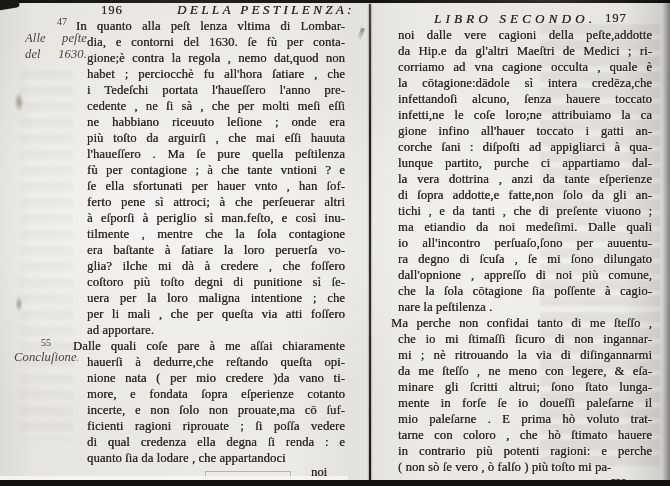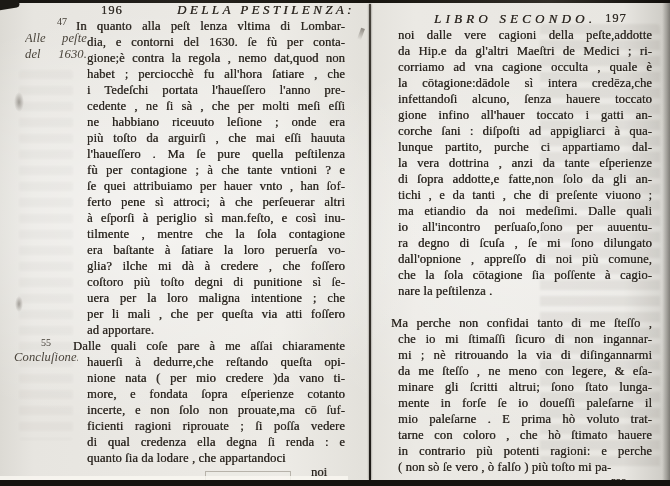--- a/index.html
+++ b/index.html
@@ -100,21 +100,21 @@
         <div class="tline">In quanto alla peſt lenza vltima di Lombar-</div>
         <div class="tline">dia, e contorni del 1630. ſe fù per conta-</div>
         <div class="tline">gione;è contra la regola , nemo dat,quod non</div>
         <div class="tline">habet ; perciocchè fu all'hora ſatiare , che</div>
         <div class="tline">i Tedeſchi portata l'haueſſero l'anno pre-</div>
         <div class="tline">cedente , ne ſi sà , che per molti meſi eſſi</div>
         <div class="tline">ne habbiano riceuuto leſione ; onde era</div>
         <div class="tline">più toſto da arguirſi , che mai eſſi hauuta</div>
         <div class="tline">l'haueſſero . Ma ſe pure quella peſtilenza</div>
         <div class="tline">fù per contagione ; à che tante vntioni ? e</div>
-        <div class="tline">ſe quei attribuiamo per hauer vnto , han ſof-</div>
+        <div class="tline">ſe ella sfortunati per hauer vnto , han ſof-</div>
         <div class="tline">ferto pene sì attroci; à che perſeuerar altri</div>
         <div class="tline">à eſporſi à periglio sì man.feſto, e così inu-</div>
         <div class="tline">tilmente , mentre che la ſola contagione</div>
         <div class="tline">era baſtante à ſatiare la loro peruerſa vo-</div>
         <div class="tline">glia? ilche mi dà à credere , che foſſero</div>
         <div class="tline">coſtoro più toſto degni di punitione sì ſe-</div>
         <div class="tline">uera per la loro maligna intentione ; che</div>
         <div class="tline">per li mali , che per queſta via atti foſſero</div>
         <div class="tline">ad apportare.</div>
       </div>
@@ -140,20 +140,21 @@
   <div class="page page-right">
     <div class="runhead runhead-right ink">LIBRO SECONDO.</div>
     <div class="pagenum pagenum-right ink">197</div>
 
     <div class="para p-right-1 ink">
         <div class="tline">noi dalle vere cagioni della peſte,addotte</div>
         <div class="tline">da Hip.e da gl'altri Maeſtri de Medici ; ri-</div>
         <div class="tline">corriamo ad vna cagione occulta , quale è</div>
         <div class="tline">la cōtagione:dādole sì intera credēza,che</div>
         <div class="tline">infettandoſi alcuno, ſenza hauere toccato</div>
+        <div class="tline">infetti,ne le coſe loro;ne attribuiamo la ca</div>
         <div class="tline">gione infino all'hauer toccato i gatti an-</div>
         <div class="tline">corche ſani : diſpoſti ad appigliarci à qua-</div>
         <div class="tline">lunque partito, purche ci appartiamo dal-</div>
         <div class="tline">la vera dottrina , anzi da tante eſperienze</div>
         <div class="tline">di ſopra addotte,e fatte,non ſolo da gli an-</div>
         <div class="tline">tichi , e da tanti , che di preſente viuono ;</div>
         <div class="tline">ma etiandio da noi medeſimi. Dalle quali</div>
         <div class="tline">io all'incontro perſuaſo,ſono per auuentu-</div>
         <div class="tline">ra degno di ſcuſa , ſe mi ſono dilungato</div>
         <div class="tline">dall'opnione , appreſſo di noi più comune,</div>

